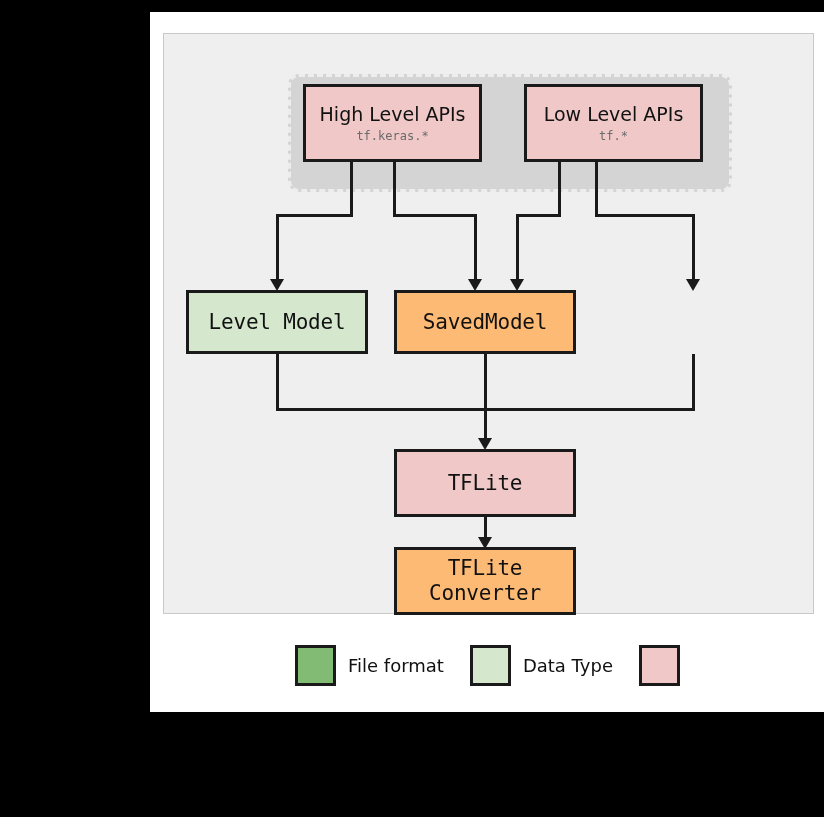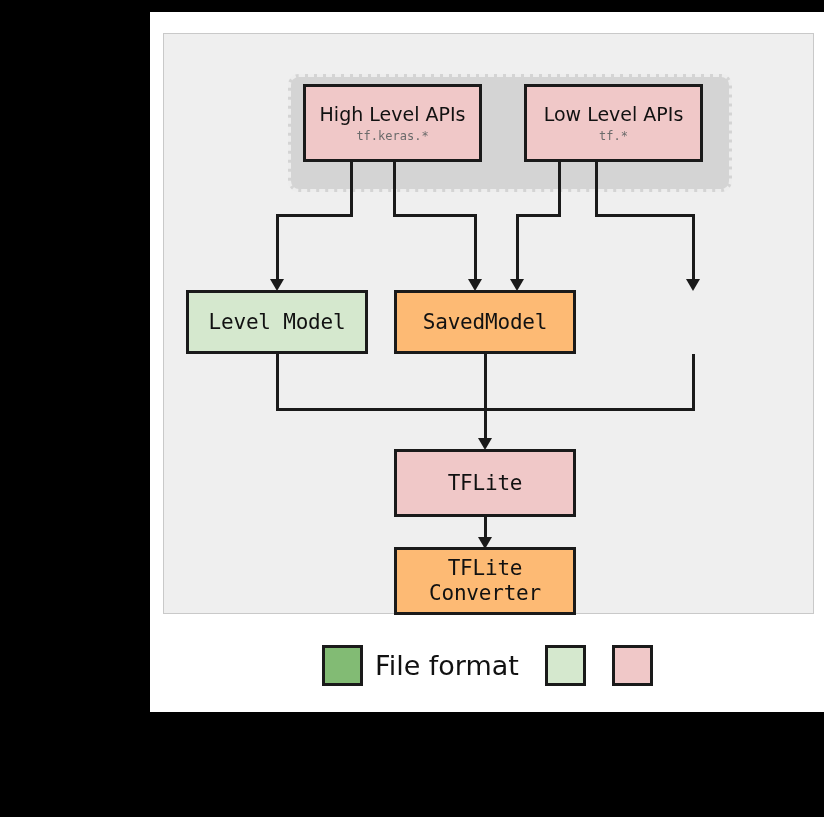--- a/index.html
+++ b/index.html
@@ -33,21 +33,21 @@
   .h{height:3px;}
   .arrow{position:absolute;width:0;height:0;
          border-left:7px solid transparent;border-right:7px solid transparent;
          border-top:12px solid #1a1a1a;}
 
   
   #legend{position:absolute;left:13px;top:613px;width:649px;height:80px;
           display:flex;align-items:center;justify-content:center;gap:26px;}
   .lg{display:flex;align-items:center;gap:12px;}
   .sw{width:41px;height:41px;border:3px solid #1a1a1a;box-sizing:border-box;}
-  .lgl{font-size:27px;color:#111;white-space:nowrap;}
+  .lgl{font-size:18px;color:#111;white-space:nowrap;}
 </style>
 </head>
 <body>
 
 <div id="page">
 
   <div id="panel">
 
     <div id="apigroup"></div>
 
@@ -110,19 +110,20 @@
 
   </div>
 
   <div id="legend">
     <div class="lg">
       <span class="sw" style="background:#82bb74;"></span>
       <span class="lgl">File format</span>
     </div>
     <div class="lg">
       <span class="sw" style="background:#d5e8ce;"></span>
+      <span class="lgl">Data Type</span>
     </div>
     <div class="lg">
       <span class="sw" style="background:#f0c8c8;"></span>
     </div>
   </div>
 
 </div>
 
 </body></html>

